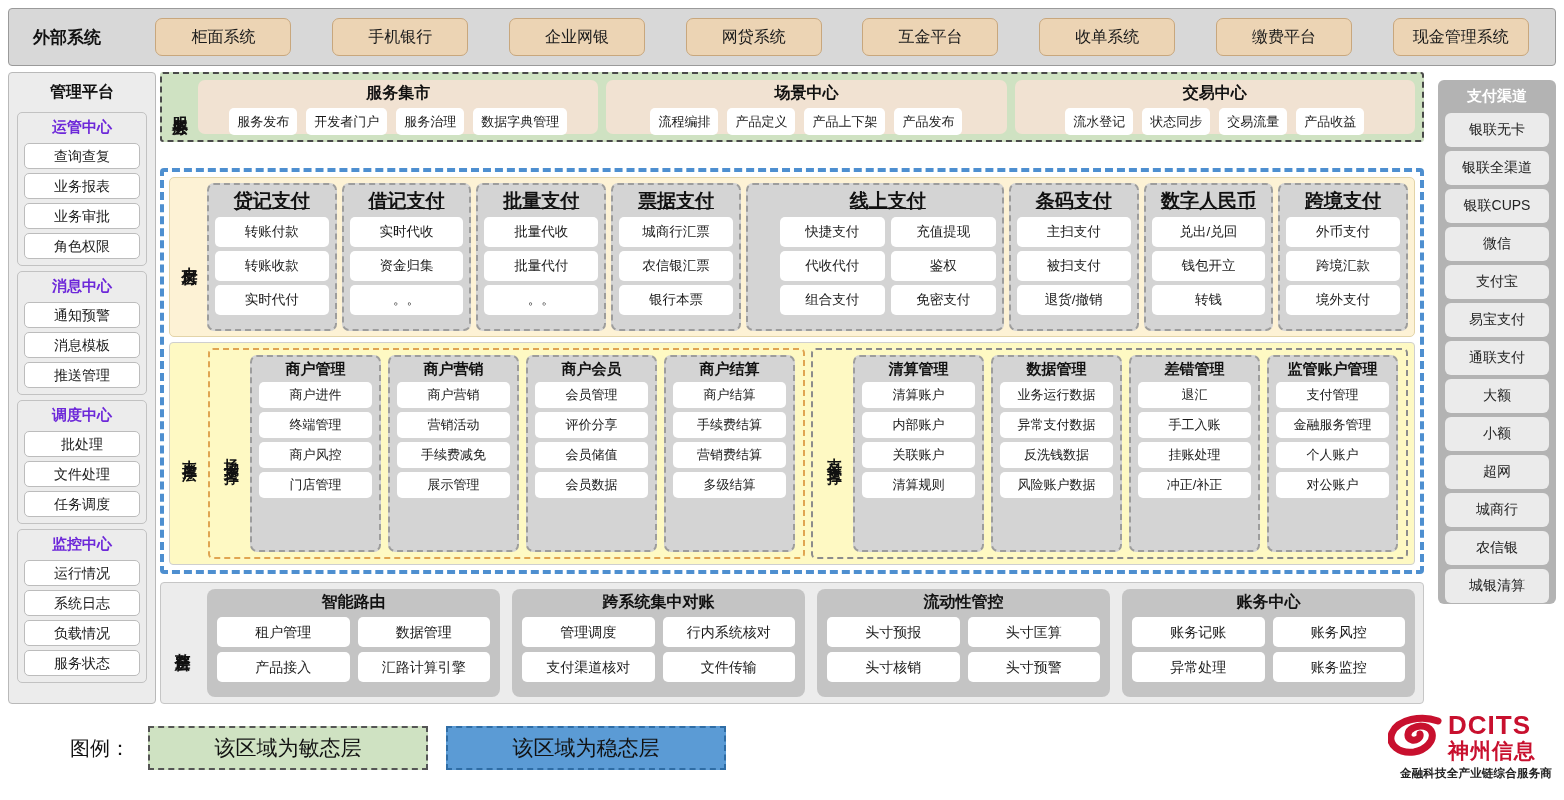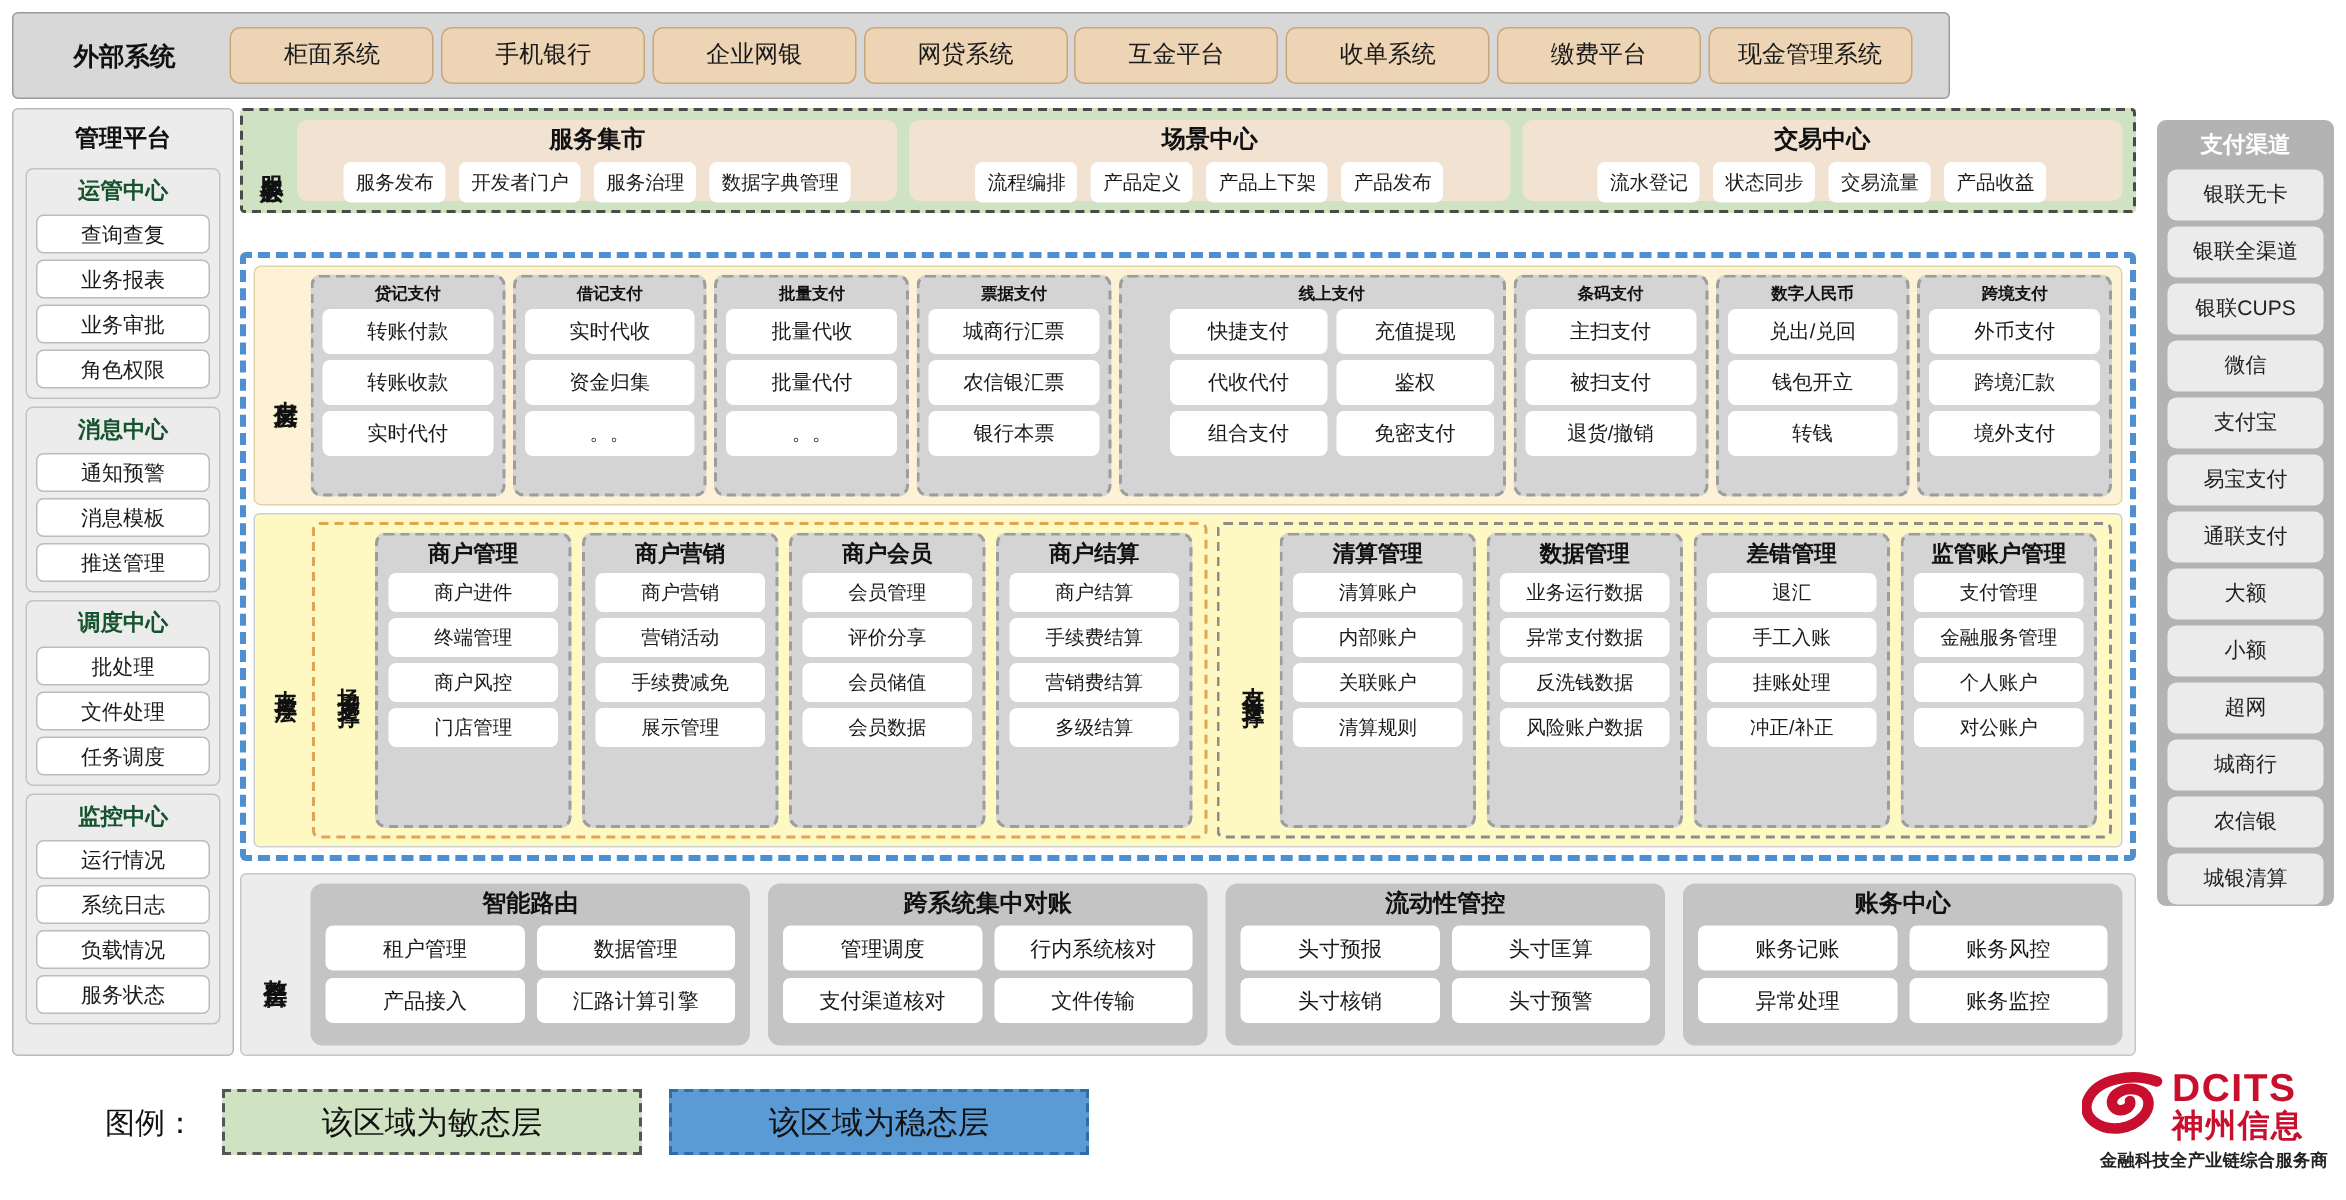--- a/index.html
+++ b/index.html
@@ -19,26 +19,26 @@
     display: flex; align-items: center; justify-content: center;
     text-align: center;
     color: #1a1a1a;
     line-height: 1.05;
     white-space: nowrap;
   }
 
   
   .topbar {
     position: absolute; left: 8px; top: 8px;
-    width: 1292px; height: 58px;
+    width: 1548px; height: 58px;
     background: #d8d8d8;
     border: 1px solid #9a9a9a;
     border-radius: 4px;
     display: flex; align-items: center;
-    padding: 0 22px;
+    padding: 0 6px;
     gap: 0;
   }
   .topbar-title {
     font-weight: bold; font-size: 17px; color: #111;
     width: 120px; flex: none; text-align: left; padding-left: 18px;
   }
   .topbar-items { flex: 1; display: flex; align-items: center; justify-content: space-around; }
   .ext-chip {
     background: #ecd4b4;
     border: 1px solid #c8a77d;
@@ -58,21 +58,21 @@
     display: flex; flex-direction: column; gap: 5px;
   }
   .left-title { font-weight: bold; font-size: 16px; text-align: center; padding: 3px 0 4px; color: #111; }
   .ls-group {
     background: #ececec;
     border: 1px solid #c2c2c2;
     border-radius: 5px;
     padding: 4px 6px 6px;
     display: flex; flex-direction: column; gap: 4px;
   }
-  .ls-group-title { font-weight: bold; font-size: 15px; text-align: center; color: #14532d; padding: 1px 0 2px; }
+  .ls-group-title { font-weight: bold; font-size: 15px; text-align: center; color: #6d28d9; padding: 1px 0 2px; }
   .ls-item {
     border: 1px solid #bcbcbc;
     height: 26px; font-size: 14px;
   }
 
   
   .right-sidebar {
     position: absolute; left: 1438px; top: 80px;
     width: 118px; height: 524px;
     background: #b3b3b3;
@@ -142,21 +142,21 @@
     gap: 5px;
   }
   .pay-group {
     background: #d4d4d4;
     border: 2px dashed #9d9d9d;
     border-radius: 7px;
     padding: 2px 6px 5px;
     display: flex; flex-direction: column; align-items: center;
     flex: none;
   }
-  .pay-group-title { font-weight: bold; font-size: 11px; color: #111; margin: 1px 0 3px; }
+  .pay-group-title { font-weight: bold; font-size: 19px; color: #111; margin: 1px 0 3px; text-decoration: underline; }
   .pay-grid { display: flex; flex-direction: column; gap: 4px; width: 100%; }
   .pay-row { display: flex; gap: 6px; }
   .pay-chip { height: 30px; font-size: 13.5px; padding: 0 6px; flex: 1; min-width: 74px; }
 
   
   .sup-layer {
     background: #fef9c3;
     border: 1px solid #cfcfcf;
     border-radius: 4px;
     flex: 1;

